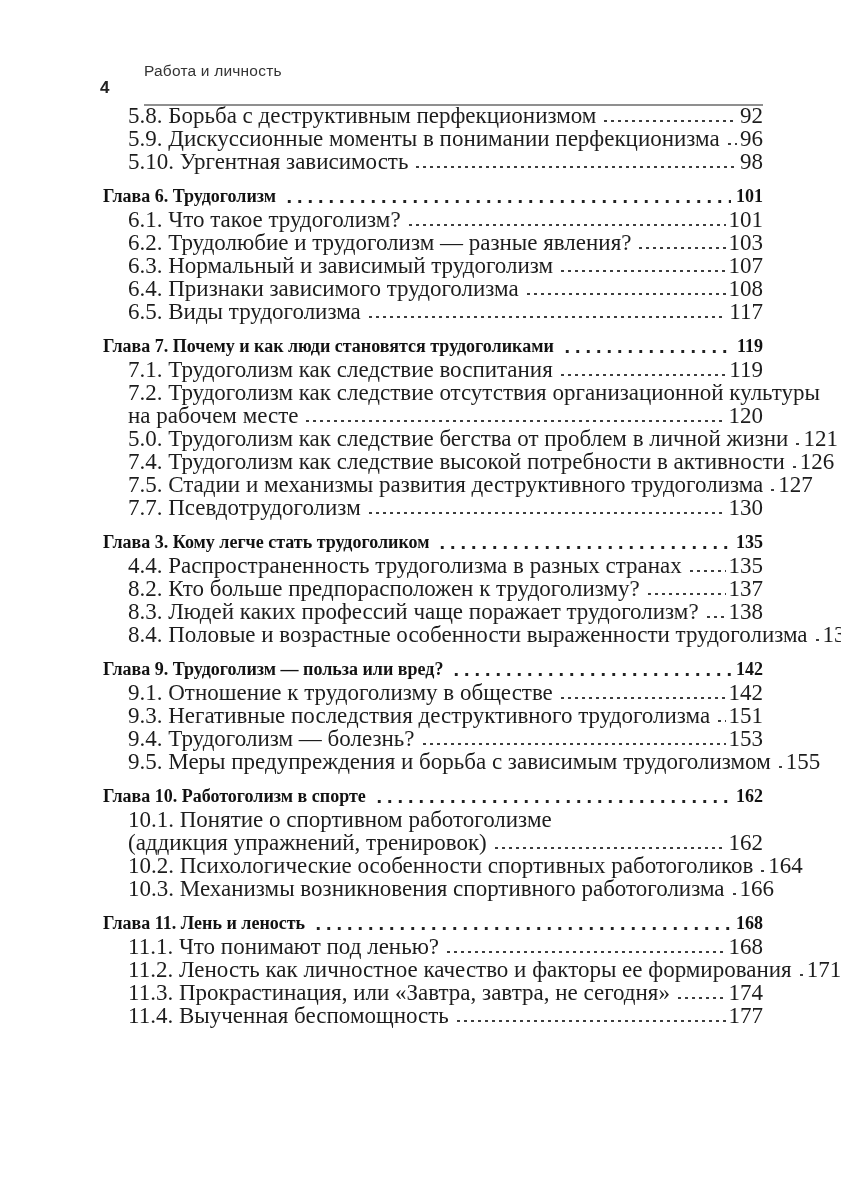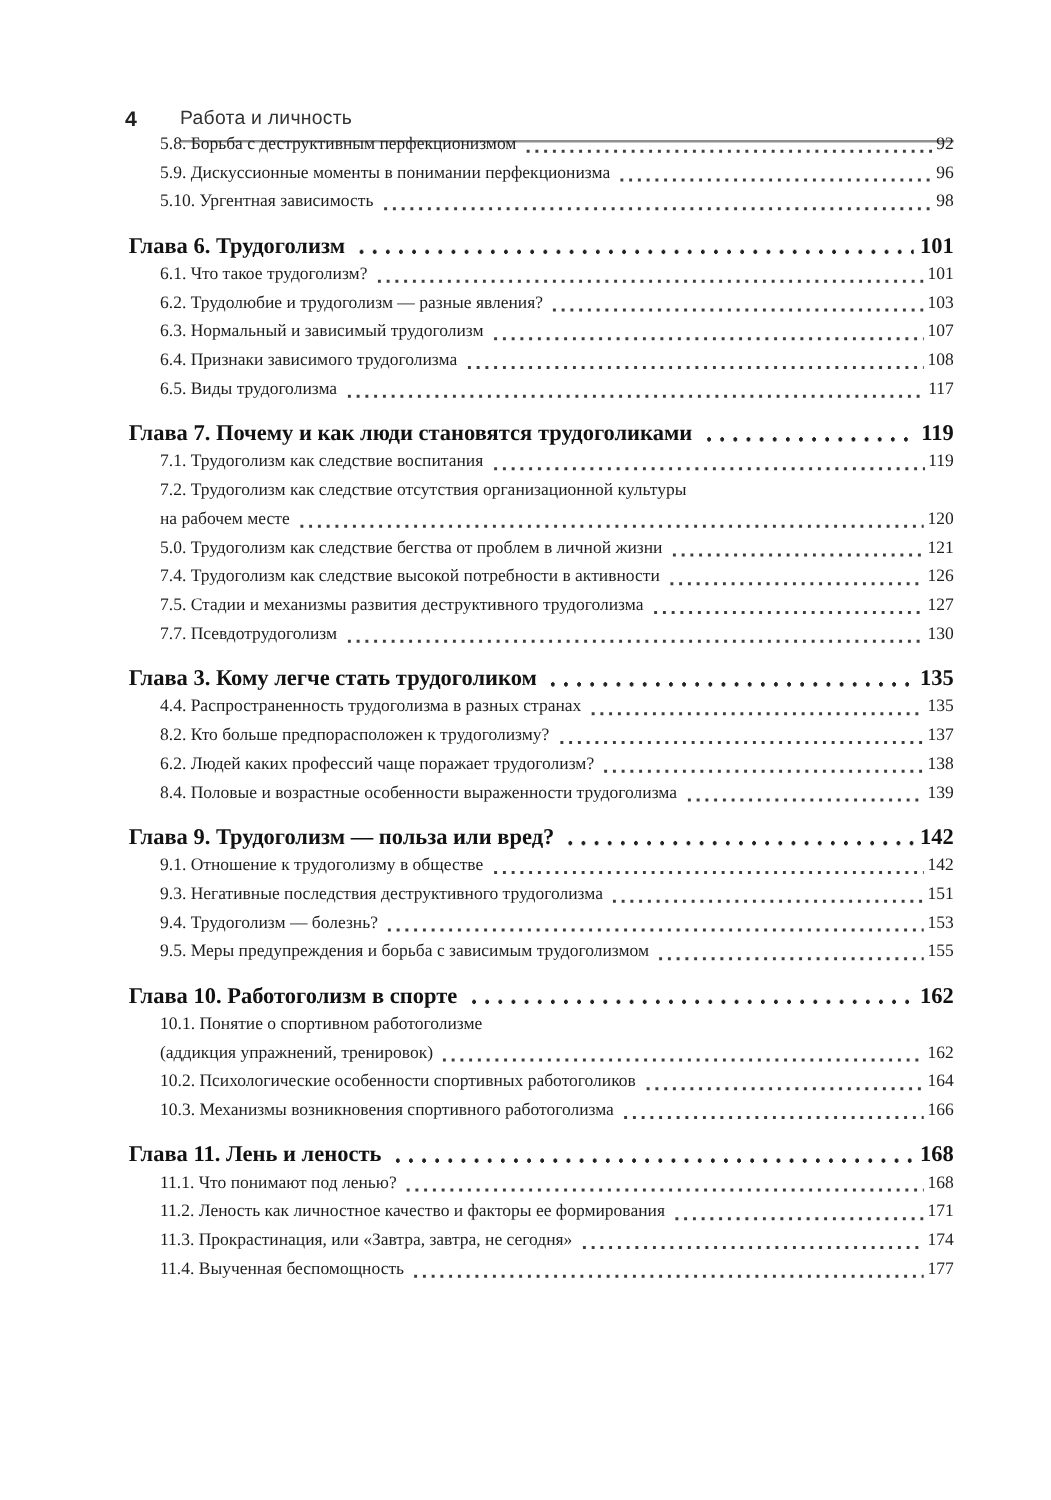--- a/index.html
+++ b/index.html
@@ -23,29 +23,28 @@
     position:absolute;left:100px;right:78px;top:62px;
     display:flex;align-items:flex-end;
     font-family:"Liberation Sans","DejaVu Sans",sans-serif;
   }
   .folio{
     width:44px;font-weight:700;font-size:17px;color:#222;
     padding-bottom:8px;
   }
   .running-wrap{
     flex:1;border-bottom:2px solid var(--rule);
-    padding-bottom:8px;font-size:15.5px;color:var(--header-text);
+    padding-bottom:24px;font-size:15.5px;color:var(--header-text);
     letter-spacing:.2px;
-    margin-top:24px;
   }
   
   .toc{position:absolute;left:103px;right:78px;top:103px;}
   .row{
     display:flex;align-items:baseline;
-    font-size:14px;line-height:20px;margin-top:3px;color:var(--text);
+    font-size:23px;line-height:20px;margin-top:3px;color:var(--text);
   }
   .row .t{white-space:nowrap;}
   .row .dots{flex:1;min-width:10px;position:relative;align-self:stretch;margin:0 1px 0 4px;}
   .row .dots::before{
     content:"";position:absolute;left:2px;right:2px;bottom:3px;height:4px;
     background-image:radial-gradient(circle,var(--dots) 1.15px,rgba(0,0,0,0) 1.35px);
     background-size:7px 4px;background-position:0 50%;background-repeat:repeat-x;
   }
   .row .p{text-align:right;white-space:nowrap;}
   .row.chapter{
@@ -164,21 +163,21 @@
       <span class="t">4.4. Распространенность трудоголизма в разных странах</span>
       <span class="dots"></span>
       <span class="p">135</span>
     </div>
       <div class="row sub">
       <span class="t">8.2. Кто больше предпорасположен к трудоголизму?</span>
       <span class="dots"></span>
       <span class="p">137</span>
     </div>
       <div class="row sub">
-      <span class="t">6.2. Людей каких профессий чаще поражает трудоголизм?</span>
+      <span class="t">8.3. Людей каких профессий чаще поражает трудоголизм?</span>
       <span class="dots"></span>
       <span class="p">138</span>
     </div>
       <div class="row sub">
       <span class="t">8.4. Половые и возрастные особенности выраженности трудоголизма</span>
       <span class="dots"></span>
       <span class="p">139</span>
     </div>
       <div class="row chapter">
       <span class="t">Глава 9. Трудоголизм — польза или вред?</span>

